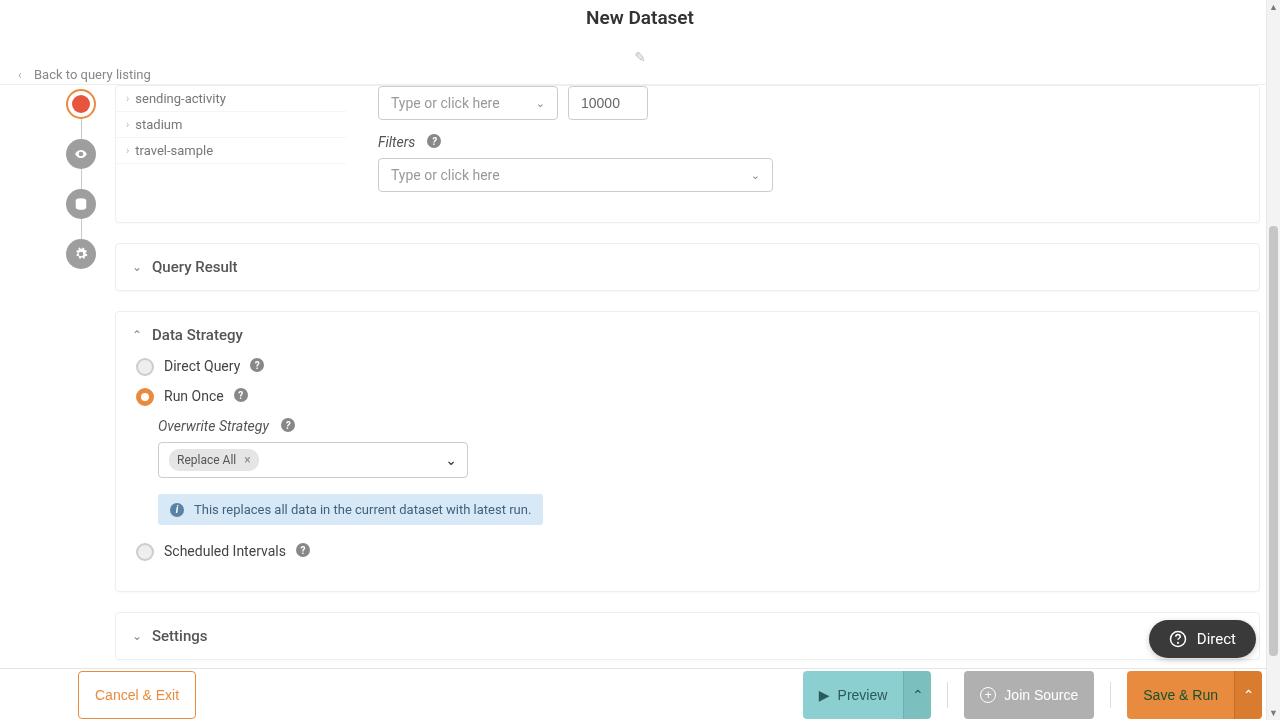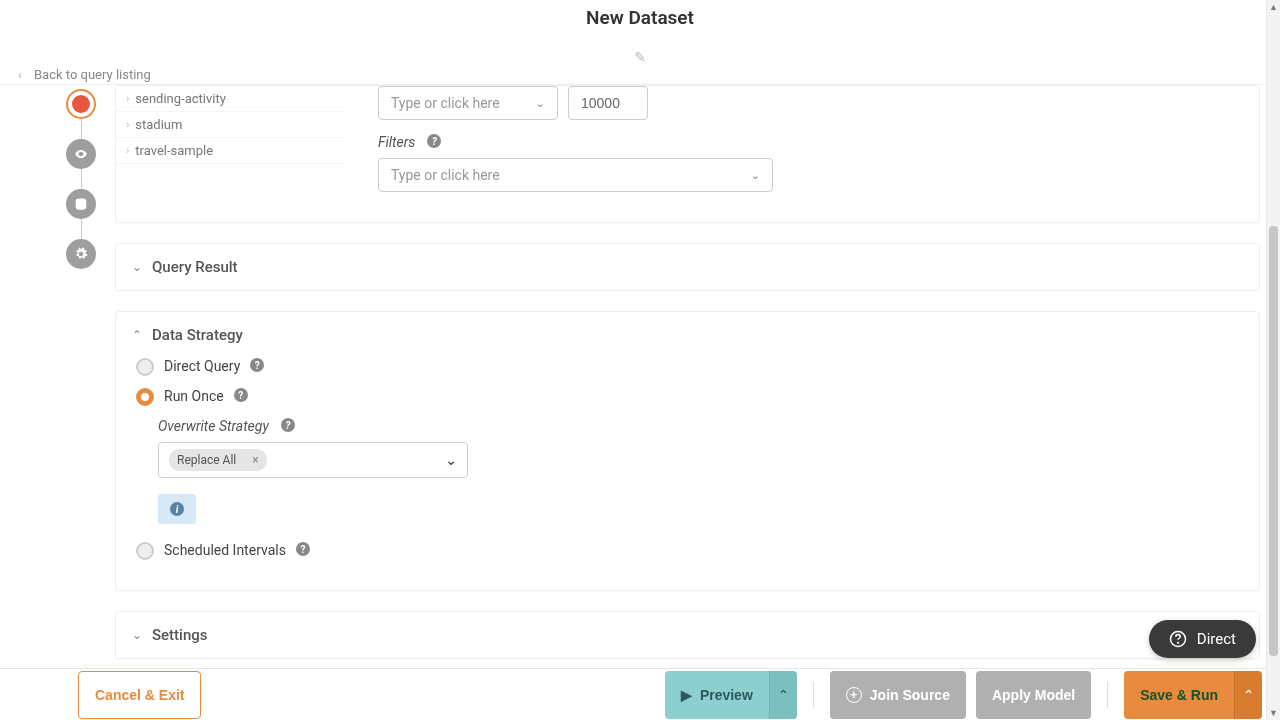--- a/index.html
+++ b/index.html
@@ -178,21 +178,21 @@
     display: flex; align-items: center; justify-content: space-between;
     cursor: pointer;
     margin-bottom: 16px;
   }
   .tag {
     background: #e5e5e5;
     border-radius: 10px;
     padding: 4px 8px;
     font-size: 12px;
     color: #555;
-    display: inline-flex; gap: 16px;
+    display: inline-flex; gap: 8px;
   }
   .tag .x { color: #888; cursor: pointer; }
 
   .info-box {
     background: #d7e9f7;
     border-radius: 3px;
     padding: 8px 12px;
     display: inline-flex;
     align-items: center;
     gap: 10px;
@@ -222,21 +222,20 @@
   .footer .spacer { flex: 1; }
   .btn {
     border-radius: 4px;
     padding: 0 16px;
     height: 48px;
     font-size: 14px;
     display: inline-flex; align-items: center; justify-content: center;
     gap: 8px;
     cursor: pointer;
     border: none;
-    font-weight: bold;
   }
   .btn-outline-orange {
     border: 1px solid #e88b3e; color: #e88b3e; background: #fff;
   }
   .btn-teal { background: #8ccfd0; color: #2a5a5b; }
   .btn-gray { background: #b0b0b0; color: #fff; }
   .btn-orange { background: #e88b3e; color: #14532d; }
   .btn-group { display:inline-flex; }
   .btn-group .btn { border-radius: 4px 0 0 4px; }
   .btn-group .btn-caret {
@@ -404,20 +403,21 @@
           </div>
           <div class="tag-select">
             <span class="tag">
               <span>Replace All</span>
               <span class="x">×</span>
             </span>
             <span class="schev">⌄</span>
           </div>
           <div class="info-box">
             <span class="info-icon">i</span>
+            <span>This replaces all data in the current dataset with latest run.</span>
           </div>
         </div>
 
         <div class="radio-row" style="">
           <span class="radio"></span>
           <span class="radio-label">Scheduled Intervals</span>
           <span class="help-circle">?</span>
         </div>
       </div>
     </div>
@@ -451,21 +451,20 @@
     </button>
     <div class="btn-caret">
       <span>⌃</span>
     </div>
   </div>
   <div class="vdiv"></div>
   <button class="btn btn-gray">
     <span class="plus-circle">+</span>
     <span>Join Source</span>
   </button>
-  <button class="btn btn-gray">Apply Model</button>
   <div class="vdiv"></div>
   <div class="btn-group orange">
     <button class="btn btn-orange">Save &amp; Run</button>
     <div class="btn-caret">
       <span>⌃</span>
     </div>
   </div>
 </div>
 
 <div class="fake-scrollbar">

